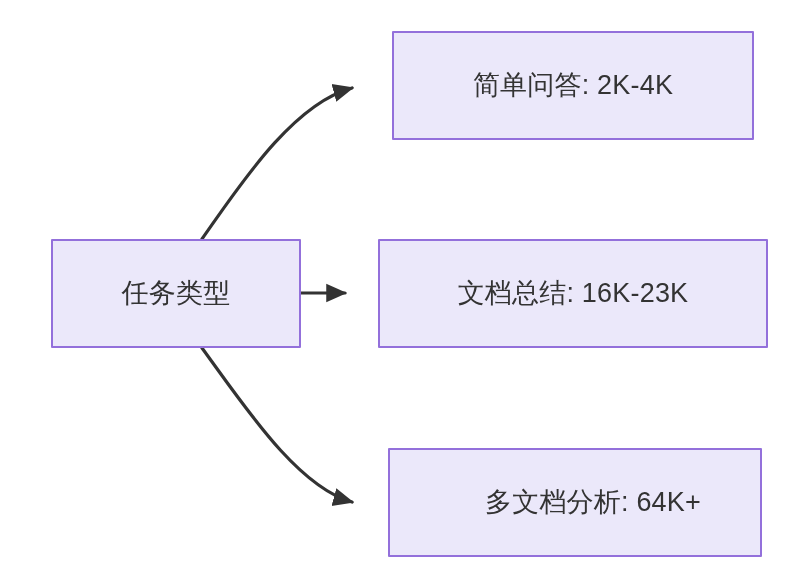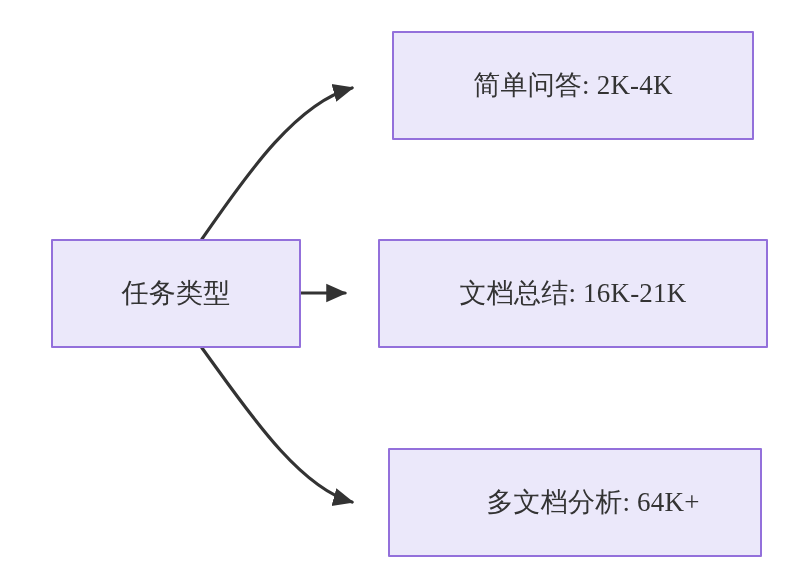--- a/index.html
+++ b/index.html
@@ -37,21 +37,20 @@
     align-items: center;
     justify-content: center;
     color: #333333;
     font-size: 27px;
     line-height: 1.2;
     letter-spacing: 0.2px;
     white-space: nowrap;
   }
   .node-label {
     display: block;
-    font-family: Liberation Serif, serif;
   }
   #node-source {
     left: 31px;
     top: 239px;
     width: 250px;
     height: 109px;
     margin-left: 20px;
   }
   #node-simple-qa {
     left: 392px;
@@ -94,20 +93,20 @@
 
   <div class="node" id="node-source">
     <span class="node-label">任务类型</span>
   </div>
 
   <div class="node" id="node-simple-qa">
     <span class="node-label">简单问答: 2K-4K</span>
   </div>
 
   <div class="node" id="node-doc-summary">
-    <span class="node-label">文档总结: 16K-21K</span>
+    <span class="node-label">文档总结: 16K-23K</span>
   </div>
 
   <div class="node" id="node-multi-doc">
     <span class="node-label">多文档分析: 64K+</span>
   </div>
 
 </div>
 
 </body></html>

